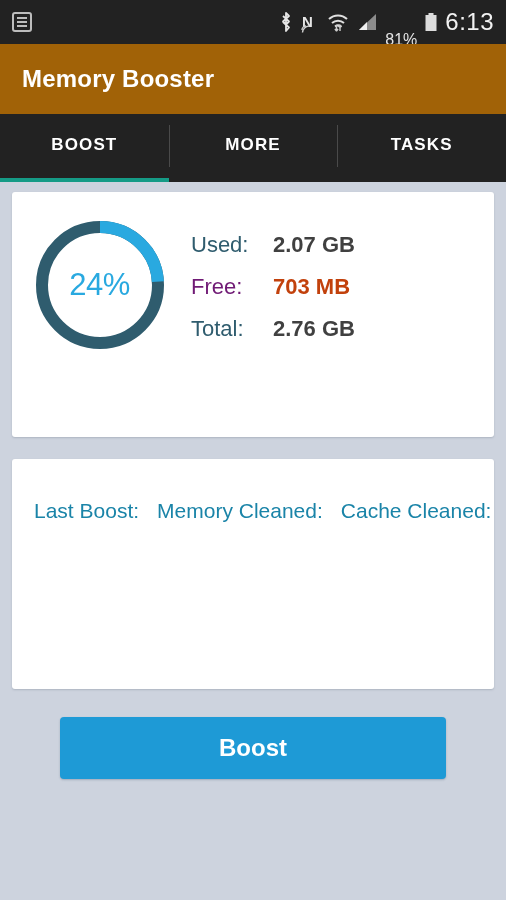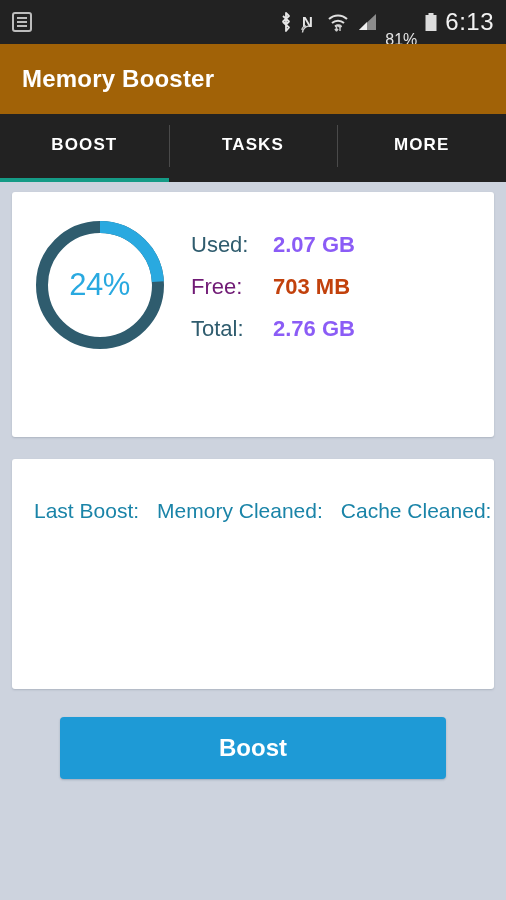--- a/index.html
+++ b/index.html
@@ -109,21 +109,21 @@
     position:absolute; inset:0;
     display:flex; align-items:center; justify-content:center;
     color:#29a9e0; font-size:31px; letter-spacing:-0.5px;
   }
   .stats {
     padding-top:40px; padding-left:4px;
     display:flex; flex-direction:column; gap:16px;
   }
   .stat-row { display:flex; align-items:baseline; font-size:22px; }
   .stat-label { color:#2f5c6e; width:82px; display:inline-block; }
-  .stat-value { color:#8b5cf6; font-weight:bold; }
+  .stat-value { color:#404040; font-weight:bold; }
   .stat-row.free .stat-label { color:#701a75; }
   .stat-row.free .stat-value { color:#c2410c; }
 
   
   .card-history {
     margin-top:22px;
     height:230px;
     padding:40px 0 0 22px;
     display:flex; gap:18px;
   }
@@ -190,24 +190,24 @@
   <div class="appbar">
     <div class="app-title">Memory Booster</div>
   </div>
 
   <div class="tabbar">
     <div class="tab">
       <span>BOOST</span>
       <span class="underline"></span>
     </div>
     <div class="tab">
+      <span>MORE</span>
+    </div>
+    <div class="tab">
       <span>TASKS</span>
-    </div>
-    <div class="tab">
-      <span>MORE</span>
     </div>
   </div>
 
   <div class="content">
 
     <div class="card card-memory">
       <div class="donut-wrap">
         <div class="donut">
           <svg width="130" height="130" viewBox="0 0 130 130">
             <circle cx="65" cy="65" r="58" fill="none" stroke="#2f5c6e" stroke-width="12"></circle>

